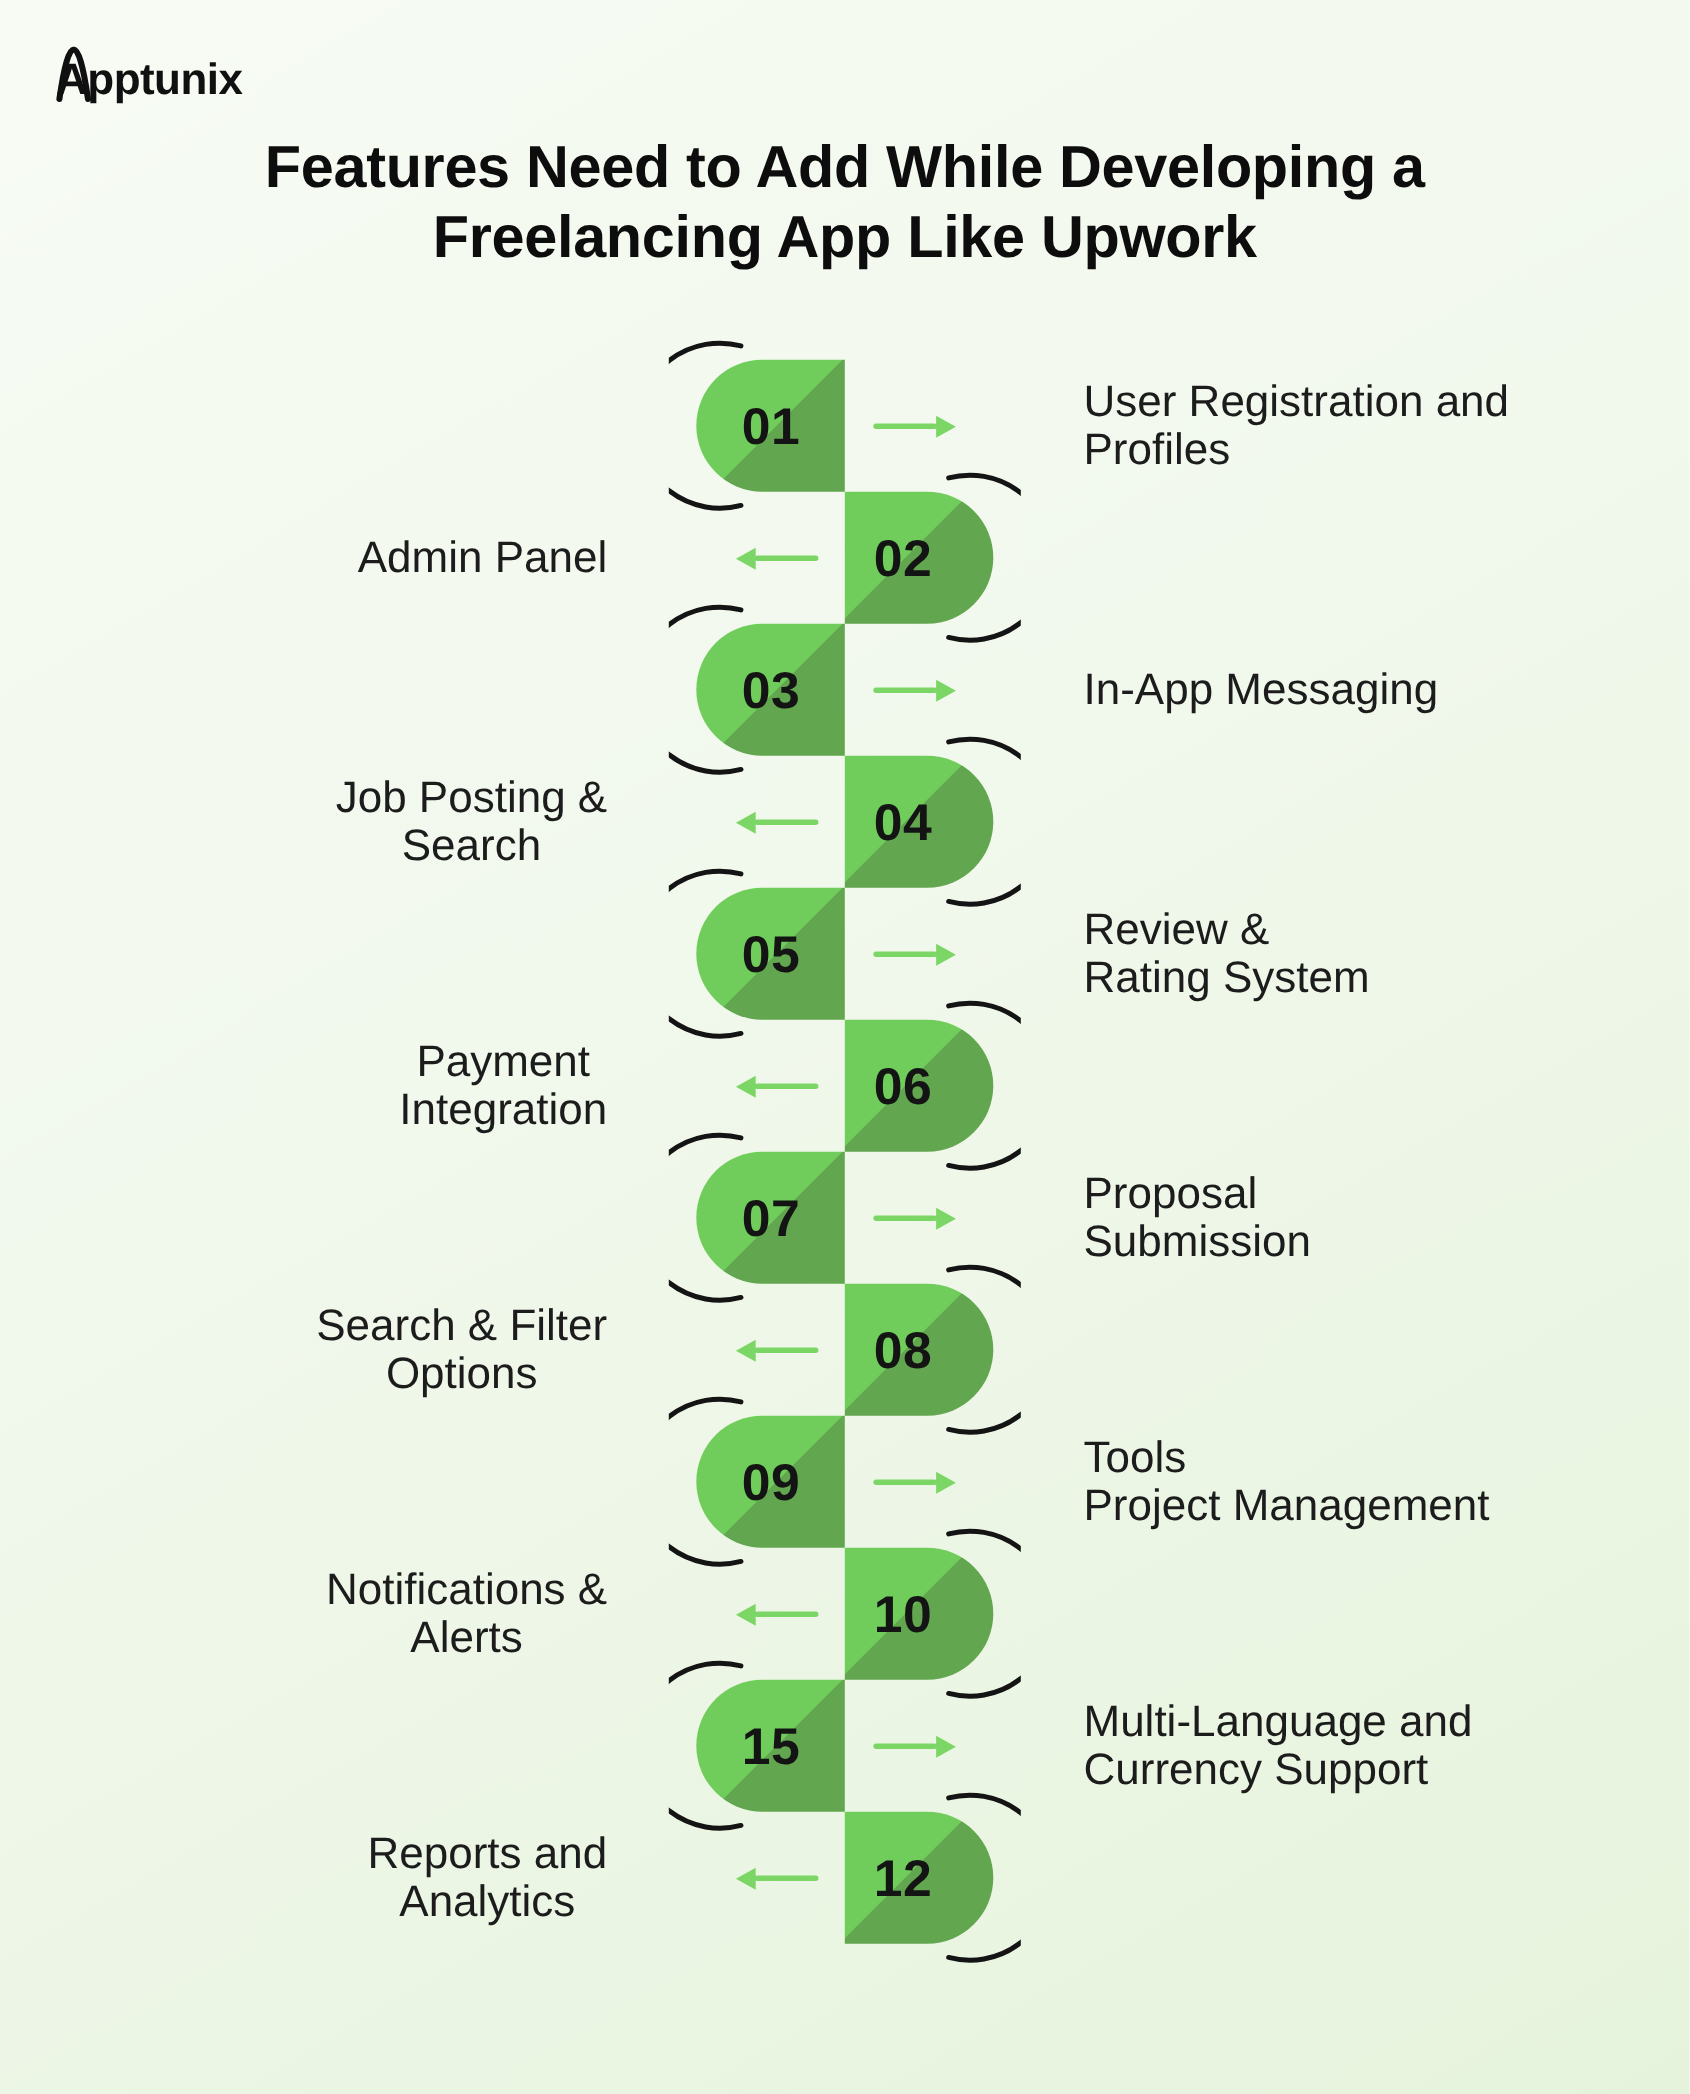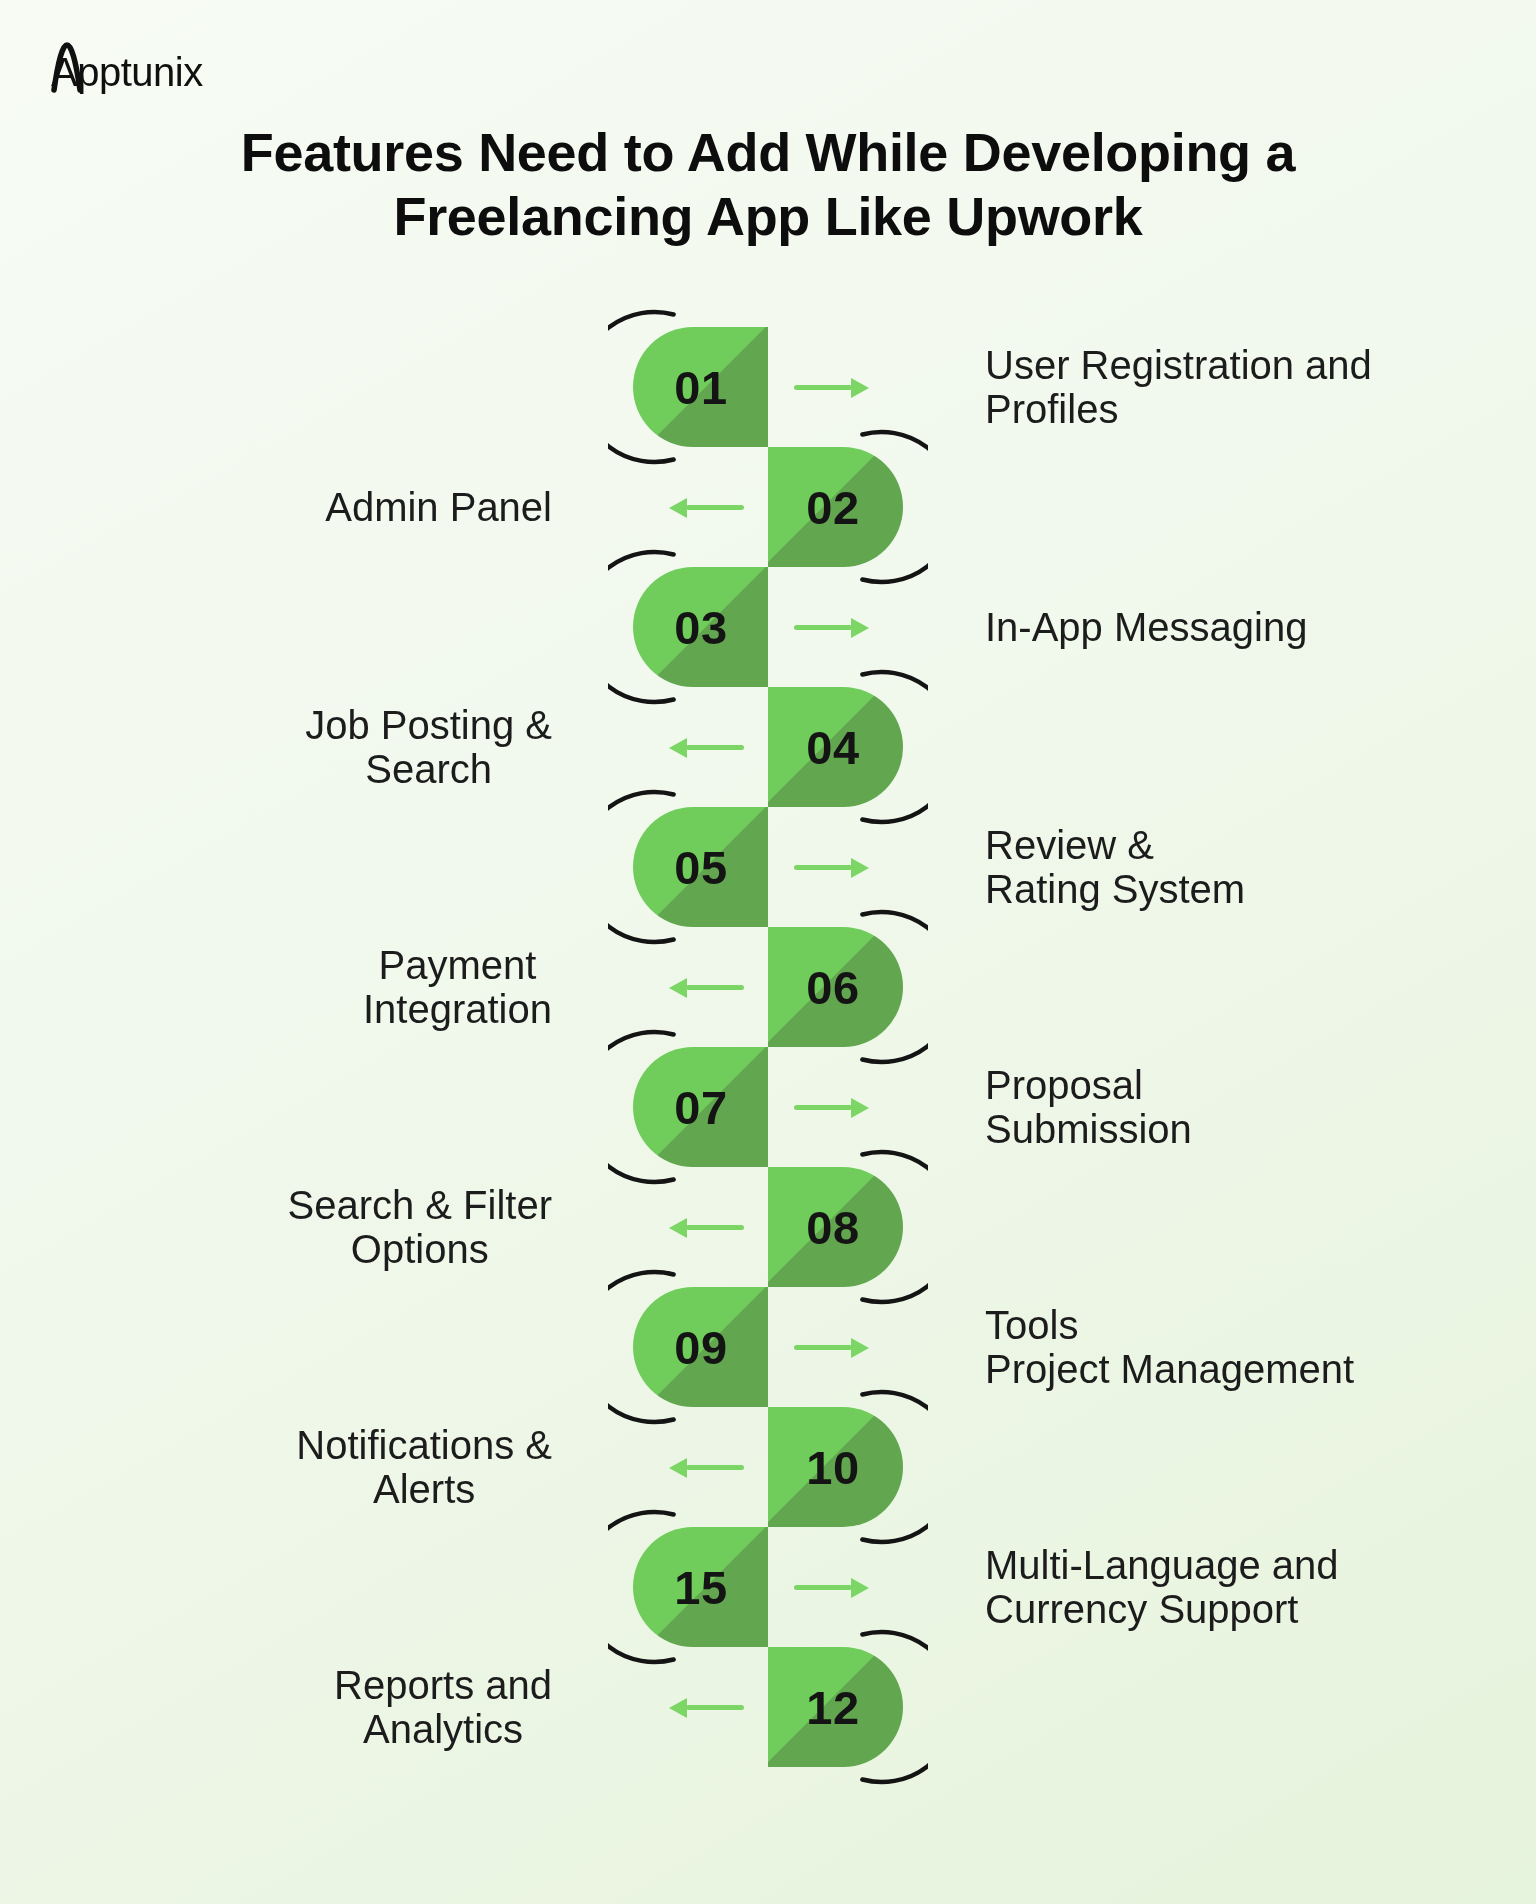--- a/index.html
+++ b/index.html
@@ -11,21 +11,21 @@
     background:linear-gradient(150deg,#f7fbf4 0%,#f1f8ec 45%,#e6f3dc 100%);
     font-family:"Liberation Sans",sans-serif;
     color:#1b1b1b;
   }
 
   
   .logo{position:absolute;left:50px;top:34px;width:260px;height:62px;}
   .logo svg{position:absolute;left:0;top:8px;}
   .logo-text{
     position:absolute;left:1px;top:16px;
-    font-size:40px;font-weight:400;letter-spacing:-0.5px;color:#101010;
+    font-size:40px;font-weight:700;letter-spacing:-0.5px;color:#101010;
   }
 
   
   .title{
     position:absolute;top:120px;left:0;width:100%;
     text-align:center;font-size:54px;line-height:64px;
     font-weight:700;color:#0d0d0d;letter-spacing:-0.3px;
   }
 
   
@@ -39,21 +39,21 @@
   .row.right .shape{
     left:768px;border-radius:0 60px 60px 0;
     background:linear-gradient(135deg,var(--gl) 45%,var(--gd) 45.2%);
   }
 
   .num{
     position:absolute;top:50%;transform:translate(-50%,-50%);
     font-size:47px;font-weight:800;color:#141414;letter-spacing:0.5px;
   }
   .row.left  .num{left:68px;}
-  .row.right .num{left:53px;margin-left:12px;}
+  .row.right .num{left:53px;}
 
   .arc{position:absolute;top:-25px;}
   .row.left  .arc{left:608px;}
   .row.right .arc{left:758px;}
   .arc path{fill:none;stroke:var(--arc);stroke-width:4.5;stroke-linecap:round;}
 
   .arrow{
     position:absolute;top:58px;width:58px;height:5px;
     background:var(--ar);border-radius:3px;
   }

